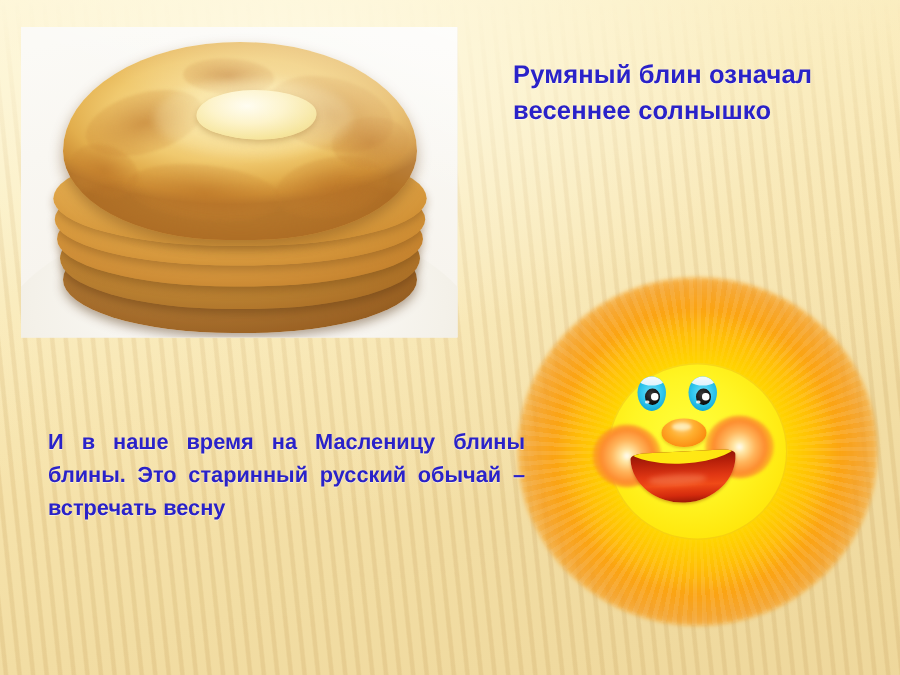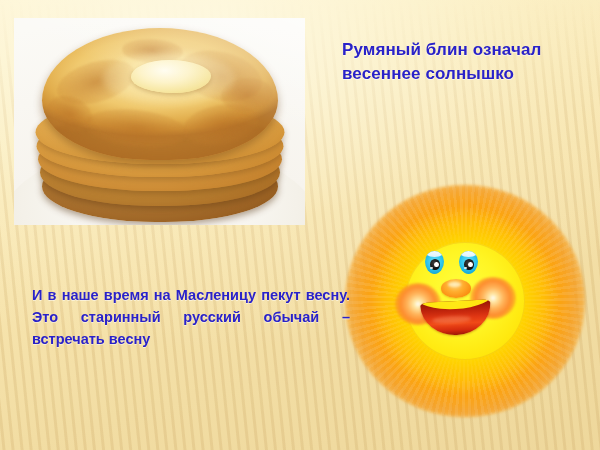--- a/index.html
+++ b/index.html
@@ -443,15 +443,15 @@
       <div class="mouth">
         <div class="upperlip"></div>
         <div class="shine"></div>
       </div>
       <div class="nose"></div>
     </div>
   </div>
 
   <div class="heading">Румяный блин означал весеннее солнышко</div>
 
-  <div class="para">И в наше время на Масленицу пекут весну. Это старинный русский обычай – встречать весну</div>
+  <div class="para">И в наше время на Масленицу блины блины. Это старинный русский обычай – встречать весну</div>
 
 </div>
 
 </body></html>

